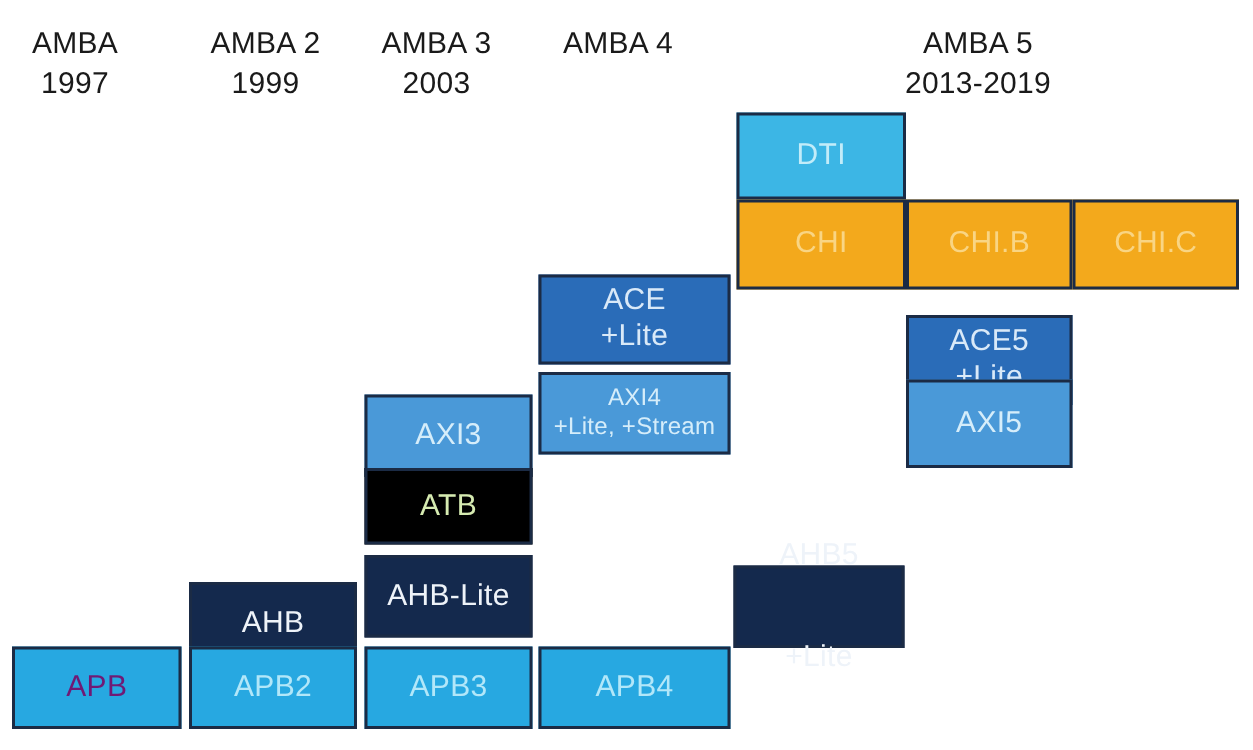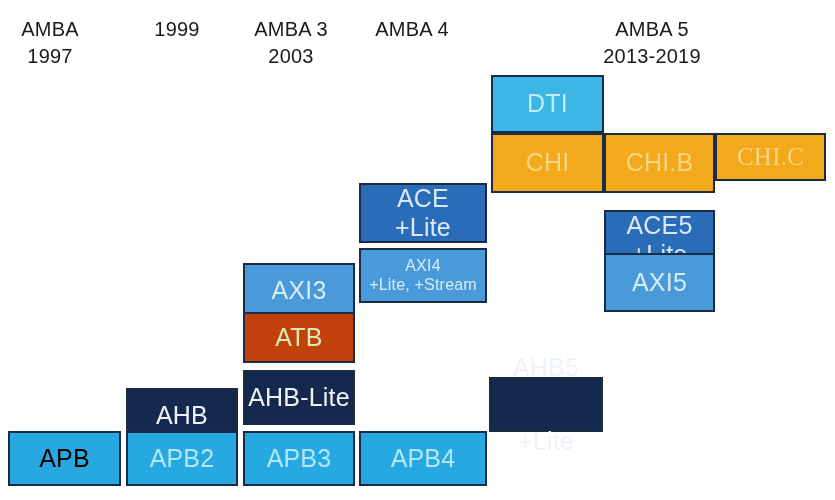--- a/index.html
+++ b/index.html
@@ -32,39 +32,40 @@
   }
   .box {
     position: absolute;
     box-sizing: border-box;
     border: 2px solid #1b2b45;
     display: flex;
     flex-direction: column;
     align-items: center;
     justify-content: center;
     text-align: center;
-    font-size: 25px;
+    font-size: 20px;
     line-height: 1.18;
     letter-spacing: 0.2px;
     white-space: nowrap;
   }
   .box .box-line {
     display: block;
   }
 </style>
 </head>
 <body>
 
 <div class="stage">
   <div id="headers-layer">
       <div class="col-header" style="left: -10px; width: 120px; color: rgb(26, 26, 26);">
         <div>AMBA</div>
         <div>1997</div>
       </div>
       <div class="col-header" style="left: 117px; width: 120px; color: rgb(26, 26, 26);">
+        <div>AMBA 2</div>
         <div>1999</div>
       </div>
       <div class="col-header" style="left: 231px; width: 120px; color: rgb(26, 26, 26);">
         <div>AMBA 3</div>
         <div>2003</div>
       </div>
       <div class="col-header" style="left: 342px; width: 140px; color: rgb(26, 26, 26);">
         <div>AMBA 4</div>
       </div>
       <div class="col-header" style="left: 562px; width: 180px; color: rgb(26, 26, 26);">
@@ -75,55 +76,55 @@
   <div id="boxes-layer">
       <div class="box" style="left: 491px; top: 75px; width: 113px; height: 58px; background: rgb(60, 182, 229); color: rgb(194, 236, 249); border-color: rgb(27, 43, 69);">
         <span class="box-line">DTI</span>
       </div>
       <div class="box" style="left: 491px; top: 133px; width: 113px; height: 60px; background: rgb(243, 169, 28); color: rgb(249, 213, 132); border-color: rgb(27, 43, 69);">
         <span class="box-line">CHI</span>
       </div>
       <div class="box" style="left: 604px; top: 133px; width: 111px; height: 60px; background: rgb(243, 169, 28); color: rgb(249, 213, 132); border-color: rgb(27, 43, 69);">
         <span class="box-line">CHI.B</span>
       </div>
-      <div class="box" style="left: 715px; top: 133px; width: 111px; height: 48px; background: rgb(243, 169, 28); color: rgb(249, 213, 132); border-color: rgb(27, 43, 69); font-family: Liberation Serif, serif;">
+      <div class="box" style="left: 715px; top: 133px; width: 111px; height: 60px; background: rgb(243, 169, 28); color: rgb(249, 213, 132); border-color: rgb(27, 43, 69);">
         <span class="box-line">CHI.C</span>
       </div>
       <div class="box" style="left: 359px; top: 183px; width: 128px; height: 60px; background: rgb(42, 108, 184); color: rgb(217, 233, 248); border-color: rgb(27, 43, 69);">
         <span class="box-line">ACE</span>
         <span class="box-line">+Lite</span>
       </div>
       <div class="box" style="left: 604px; top: 193px; width: 111px; height: 60px; background: rgb(42, 108, 184); color: rgb(217, 233, 248); border-color: rgb(27, 43, 69); margin-top: 17px;">
         <span class="box-line">ACE5</span>
         <span class="box-line">+Lite</span>
       </div>
       <div class="box" style="left: 243px; top: 263px; width: 112px; height: 55px; background: rgb(74, 153, 216); color: rgb(213, 237, 250); border-color: rgb(27, 43, 69);">
         <span class="box-line">AXI3</span>
       </div>
       <div class="box" style="left: 359px; top: 248px; width: 128px; height: 55px; background: rgb(74, 153, 216); color: rgb(213, 237, 250); border-color: rgb(27, 43, 69); font-size: 16px;">
         <span class="box-line">AXI4</span>
         <span class="box-line">+Lite, +Stream</span>
       </div>
       <div class="box" style="left: 604px; top: 253px; width: 111px; height: 59px; background: rgb(74, 153, 216); color: rgb(213, 237, 250); border-color: rgb(27, 43, 69);">
         <span class="box-line">AXI5</span>
       </div>
-      <div class="box" style="left: 243px; top: 312px; width: 112px; height: 51px; background: #c2410c; color: rgb(214, 235, 177); border-color: rgb(27, 43, 69);">
+      <div class="box" style="left: 243px; top: 312px; width: 112px; height: 51px; background: #000000; color: rgb(214, 235, 177); border-color: rgb(27, 43, 69);">
         <span class="box-line">ATB</span>
       </div>
       <div class="box" style="left: 126px; top: 388px; width: 112px; height: 55px; background: rgb(20, 41, 77); color: rgb(238, 243, 249); border-color: rgb(27, 43, 69);">
         <span class="box-line">AHB</span>
       </div>
       <div class="box" style="left: 243px; top: 370px; width: 112px; height: 55px; background: rgb(20, 41, 77); color: rgb(238, 243, 249); border-color: rgb(27, 43, 69);">
         <span class="box-line">AHB-Lite</span>
       </div>
       <div class="box" style="left: 489px; top: 377px; width: 114px; height: 55px; background: rgb(20, 41, 77); color: rgb(238, 243, 249); border-color: rgb(27, 43, 69); gap: 44px;">
         <span class="box-line">AHB5</span>
         <span class="box-line">+Lite</span>
       </div>
-      <div class="box" style="left: 8px; top: 431px; width: 113px; height: 55px; background: rgb(39, 168, 225); color: #000000; border-color: rgb(27, 43, 69);">
+      <div class="box" style="left: 8px; top: 431px; width: 113px; height: 55px; background: rgb(39, 168, 225); color: #701a75; border-color: rgb(27, 43, 69);">
         <span class="box-line">APB</span>
       </div>
       <div class="box" style="left: 126px; top: 431px; width: 112px; height: 55px; background: rgb(39, 168, 225); color: rgb(178, 231, 249); border-color: rgb(27, 43, 69);">
         <span class="box-line">APB2</span>
       </div>
       <div class="box" style="left: 243px; top: 431px; width: 112px; height: 55px; background: rgb(39, 168, 225); color: rgb(178, 231, 249); border-color: rgb(27, 43, 69);">
         <span class="box-line">APB3</span>
       </div>
       <div class="box" style="left: 359px; top: 431px; width: 128px; height: 55px; background: rgb(39, 168, 225); color: rgb(178, 231, 249); border-color: rgb(27, 43, 69);">
         <span class="box-line">APB4</span>

